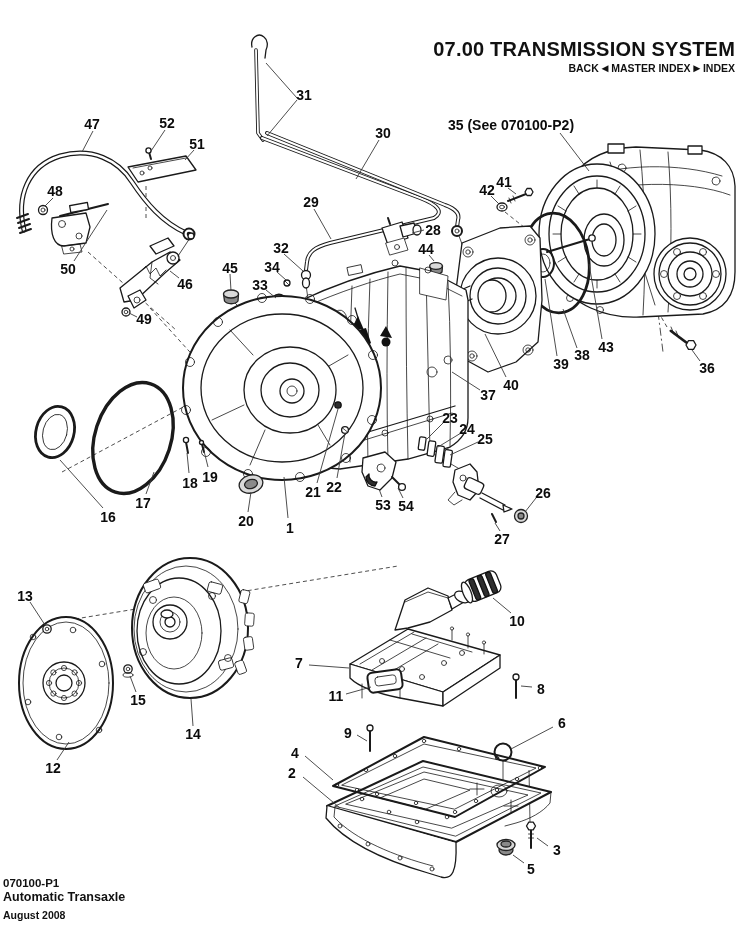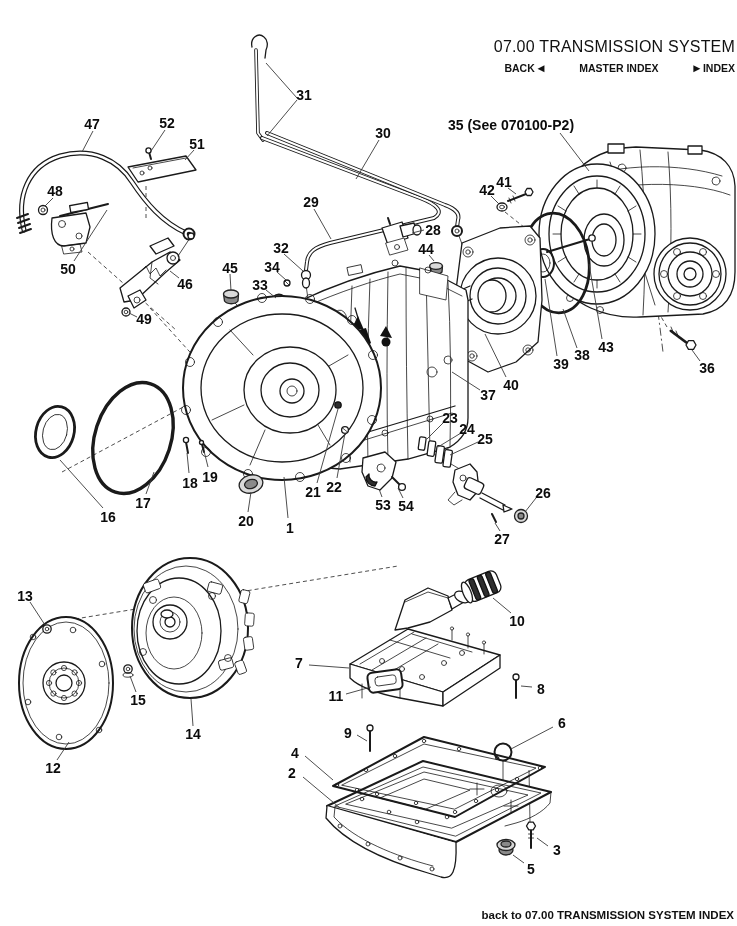--- a/index.html
+++ b/index.html
@@ -20,24 +20,24 @@
   .dash{stroke:#3a3a3a;stroke-width:0.9;stroke-dasharray:4 3;fill:none}
   .dashdot{stroke:#3a3a3a;stroke-width:0.9;stroke-dasharray:8 3 2 3;fill:none}
   text.callout{font-family:"Liberation Sans",sans-serif;font-weight:bold;font-size:14px;
                fill:#0b0b0b;text-anchor:middle}
   
   .logo{position:absolute;top:0;right:2px;width:128px;height:40px}
   .logo-db{font-family:"DejaVu Sans",sans-serif;font-style:italic;font-weight:bold;
            font-size:37px;letter-spacing:-3px;fill:#000}
   .logo-s{font-family:"DejaVu Sans",sans-serif;font-style:italic;font-weight:bold;
           font-size:40px;fill:#fff;stroke:#000;stroke-width:2.2}
-  .page-title{position:absolute;top:38px;right:2px;font-size:16px;font-weight:normal;
+  .page-title{position:absolute;top:38px;right:2px;font-size:20px;font-weight:bold;
               letter-spacing:0.2px;white-space:nowrap}
   .nav{position:absolute;top:62px;right:2px;font-size:10.5px;font-weight:bold;white-space:nowrap}
-  .nav .navitem{margin-left:32px;cursor:pointer}
+  .nav .navitem{margin-left:0;cursor:pointer}
   .nav .arr{font-size:8.5px;position:relative;top:-1px}
   
   .foot-left{position:absolute;left:3px;bottom:4px;line-height:1.25}
   .doc-number{font-size:11.5px;font-weight:bold}
   .doc-title{font-size:12.5px;font-weight:bold}
   .doc-date{font-size:10.5px;font-weight:bold;margin-top:3px}
   .foot-right{position:absolute;right:3px;bottom:5px;font-size:11.5px;font-weight:bold;cursor:pointer}
 </style>
 </head>
 <body>
@@ -674,14 +674,18 @@
 
   <div class="page-title">07.00 TRANSMISSION SYSTEM</div>
   <nav class="nav">
     <span class="navitem"><span>BACK</span>
       <span class="arr">◀</span></span>
     <span class="navitem">MASTER INDEX</span>
     <span class="navitem"><span class="arr">▶</span>
       <span>INDEX</span></span>
   </nav>
 
-  <div class="foot-right">back to 07.00 TRANSMISSION SYSTEM INDEX</div>
+  <div class="foot-left">
+    <div class="doc-number">070100-P1</div>
+    <div class="doc-title">Automatic Transaxle</div>
+    <div class="doc-date">August 2008</div>
+  </div>
 </div>
 
 </body></html>

